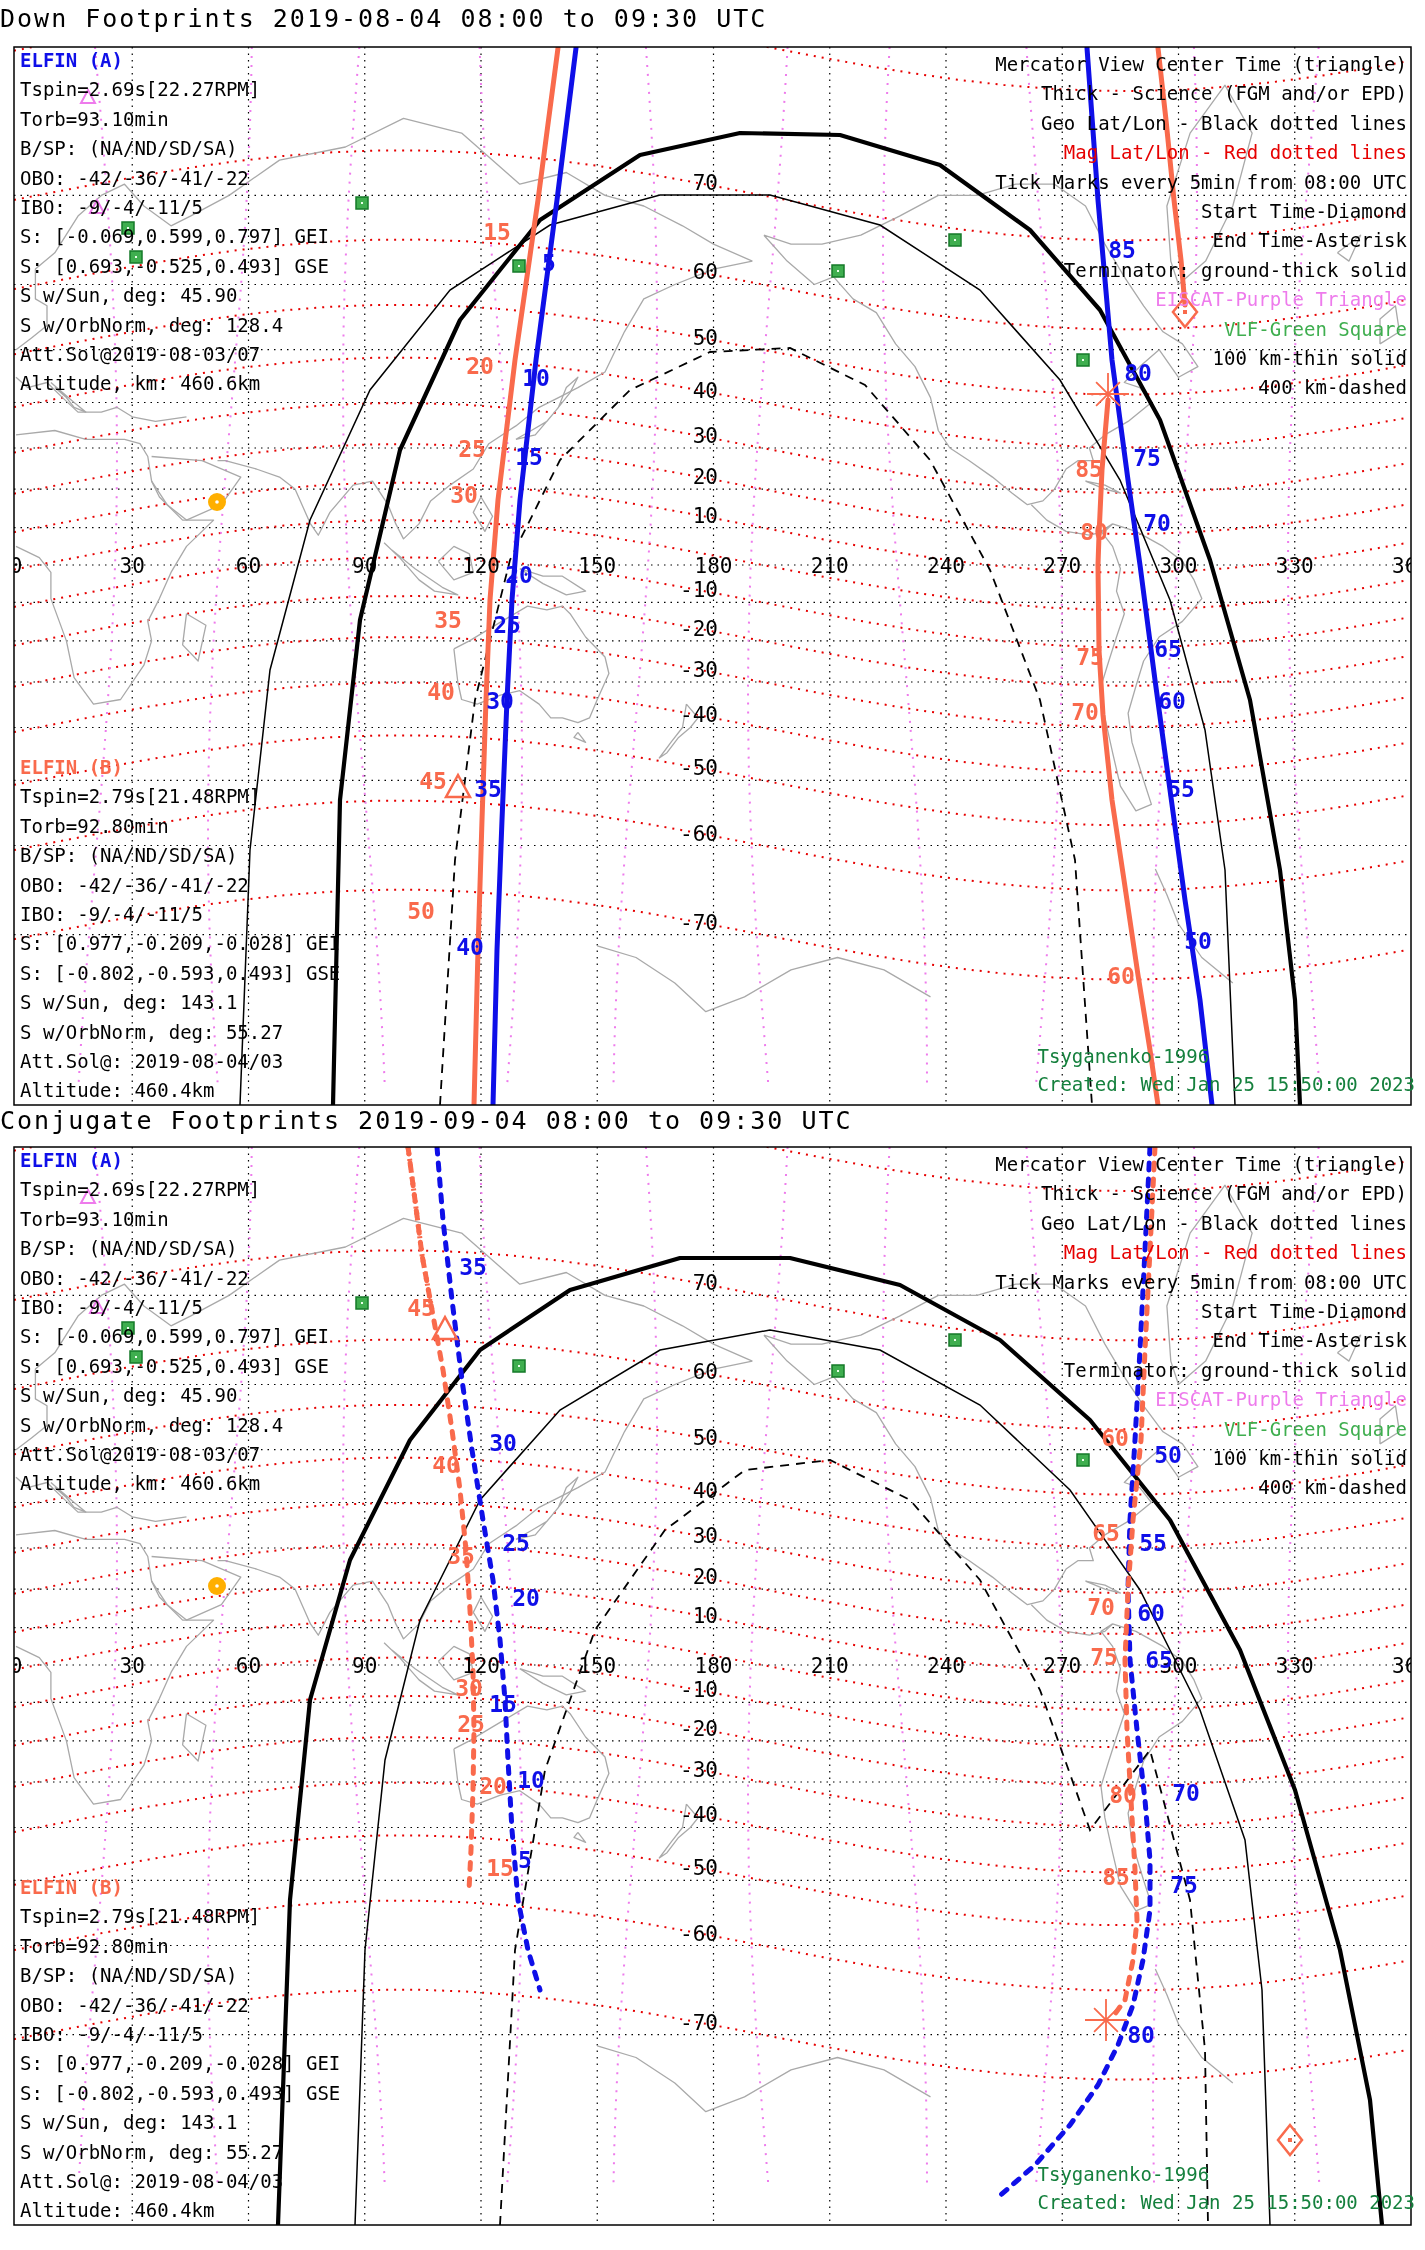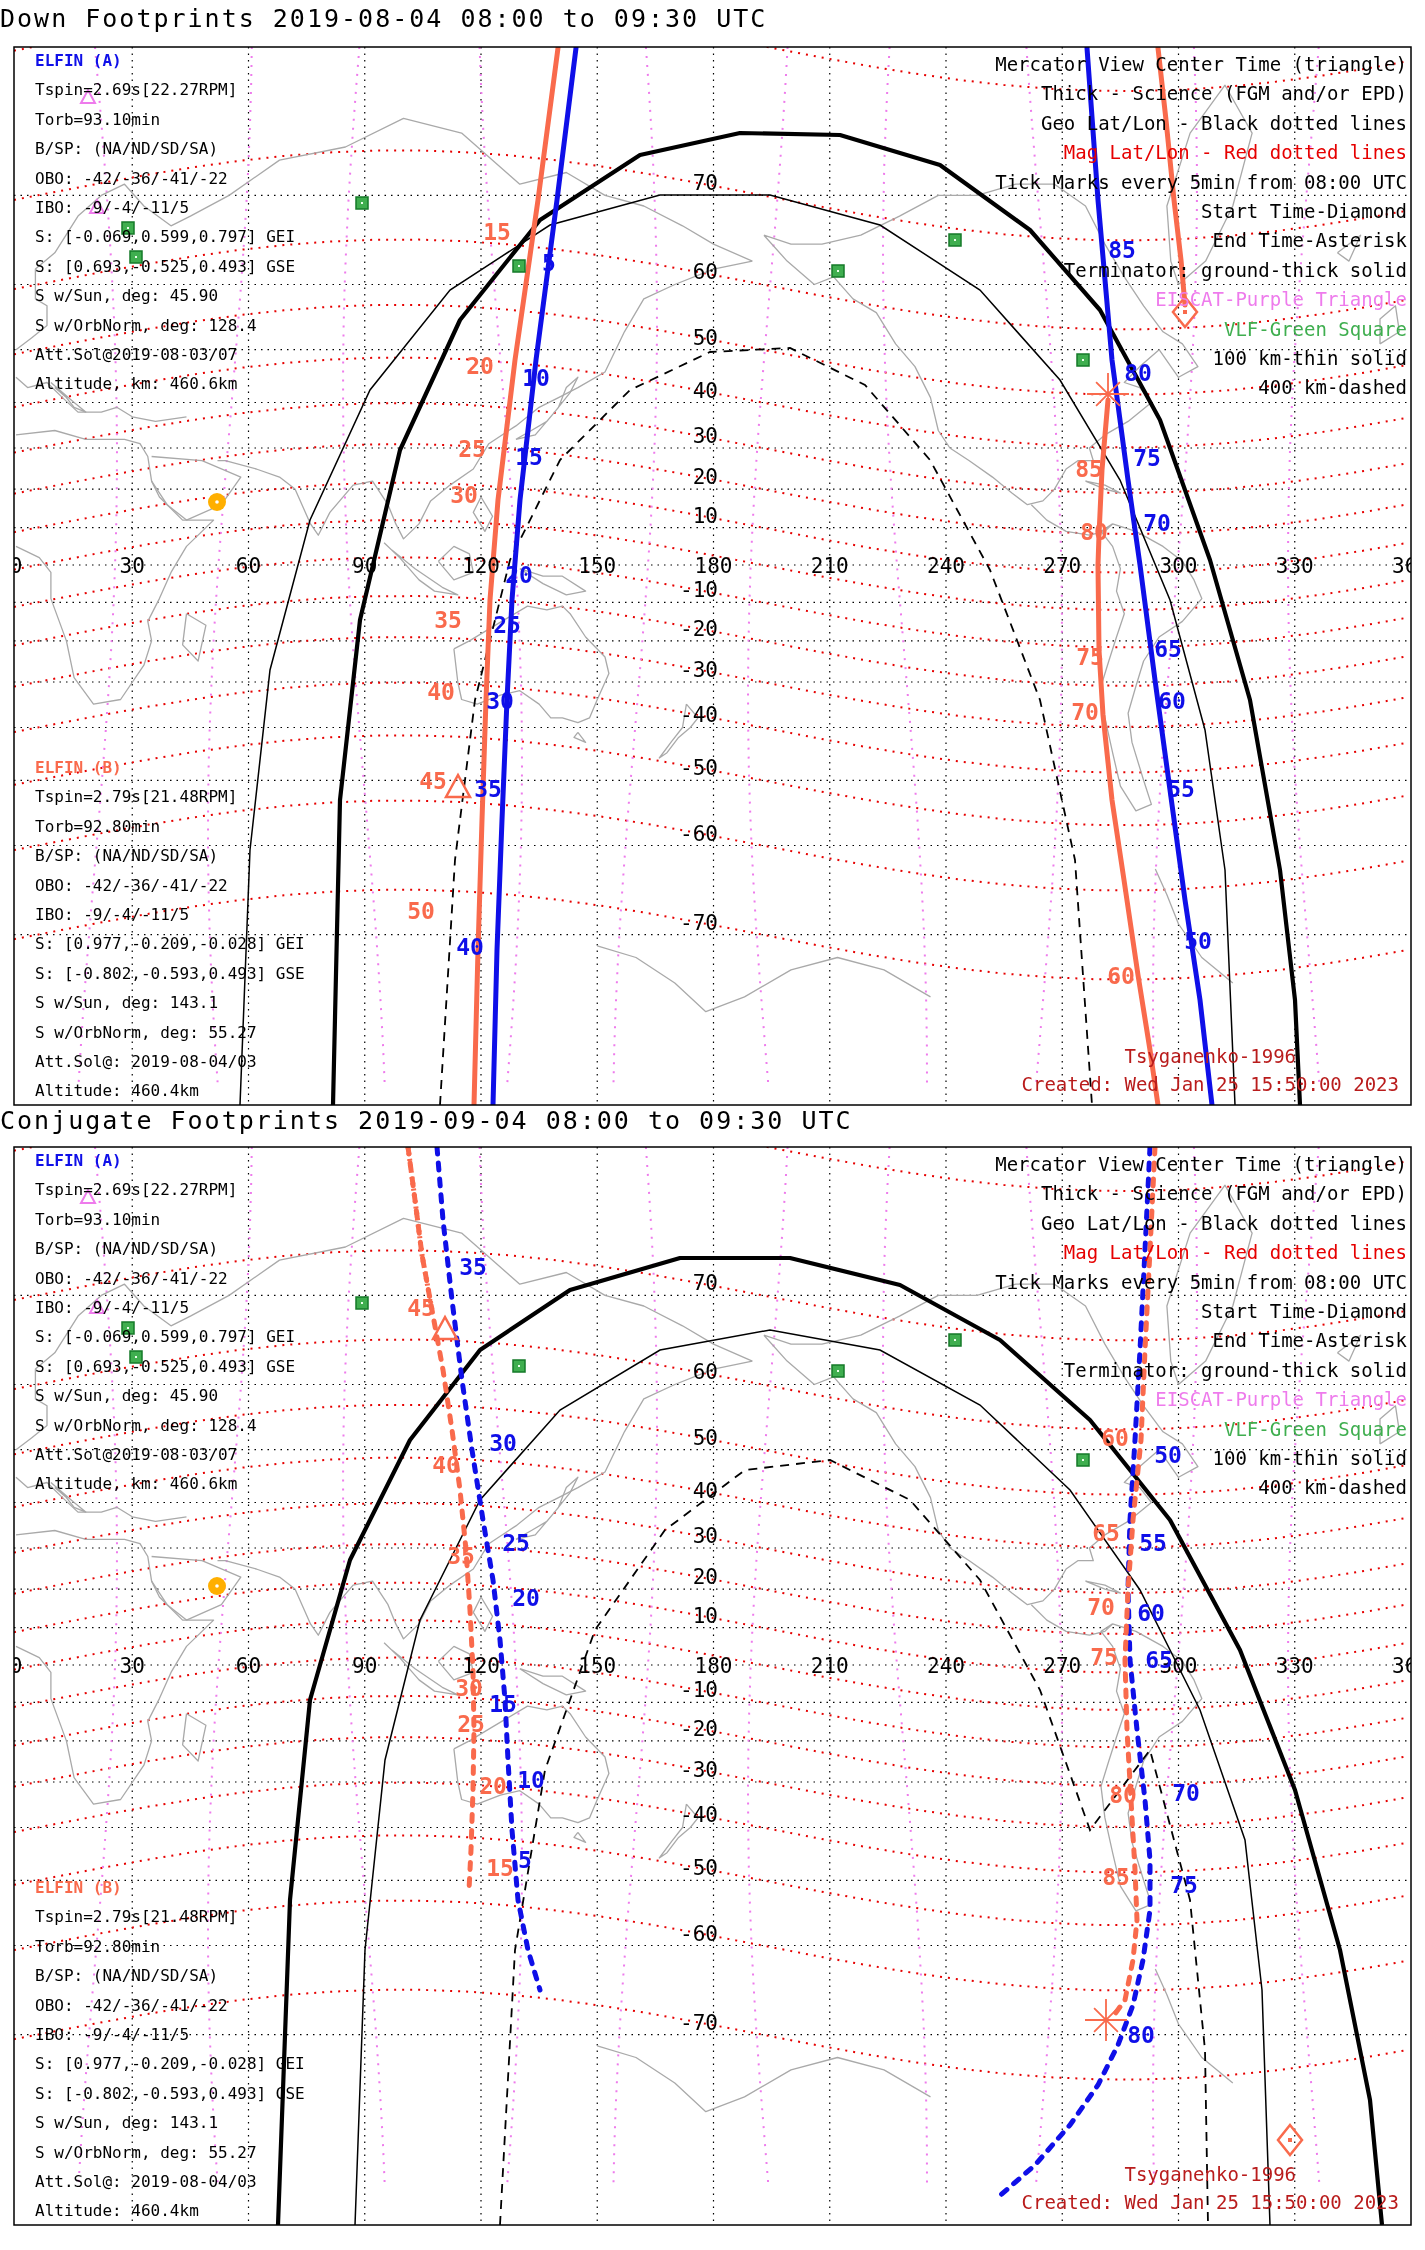--- a/index.html
+++ b/index.html
@@ -1,22 +1,22 @@
 <!DOCTYPE html>
 <html><head>
 <meta charset="utf-8">
 <style>
   html,body{margin:0;padding:0;background:#fff;}
   #stage{position:relative;width:1425px;height:2250px;background:#fff;overflow:hidden;
          font-family:"DejaVu Sans Mono","Liberation Mono",monospace;}
   #map{position:absolute;left:0;top:0;}
   .title{position:absolute;width:100%;text-align:left;font-size:25px;letter-spacing:2px;color:#000;}
-  .block{position:absolute;left:35px;font-size:16px;line-height:29.4px;white-space:pre;color:#000;}
+  .block{position:absolute;left:20px;font-size:19px;line-height:29.4px;white-space:pre;color:#000;}
   .legend{position:absolute;right:18px;text-align:right;font-size:19px;line-height:29.4px;white-space:pre;color:#000;}
-  .credits{position:absolute;right:26px;text-align:center;font-size:19px;line-height:28px;color:#b91c1c;}
+  .credits{position:absolute;right:10px;text-align:left;font-size:19px;line-height:28px;color:#15803d;}
   .blockline,.legendline{display:block;}
 </style>
 </head>
 <body>
 
 <div id="stage">
   <svg id="map" width="1425" height="2250" viewBox="0 0 1425 2250">
       <defs>
         <clipPath id="clip0">
           <rect x="14" y="47" width="1397" height="1058"></rect>

